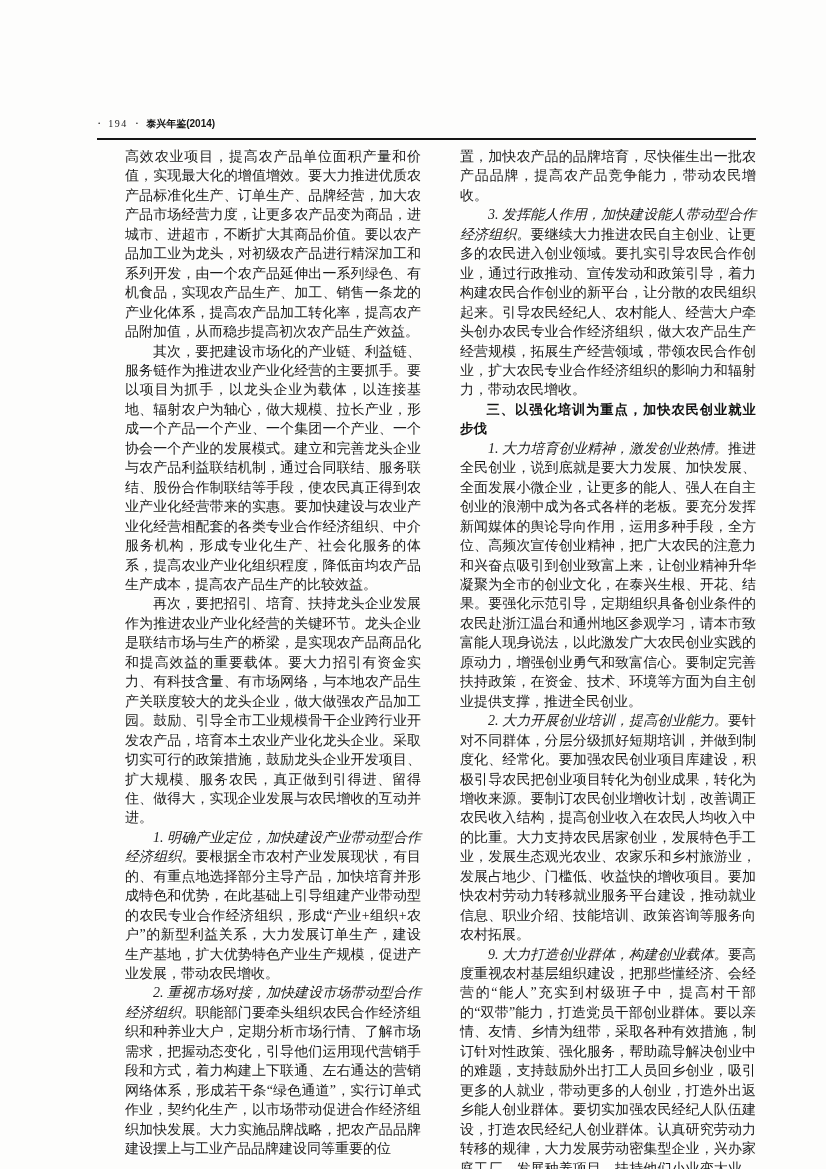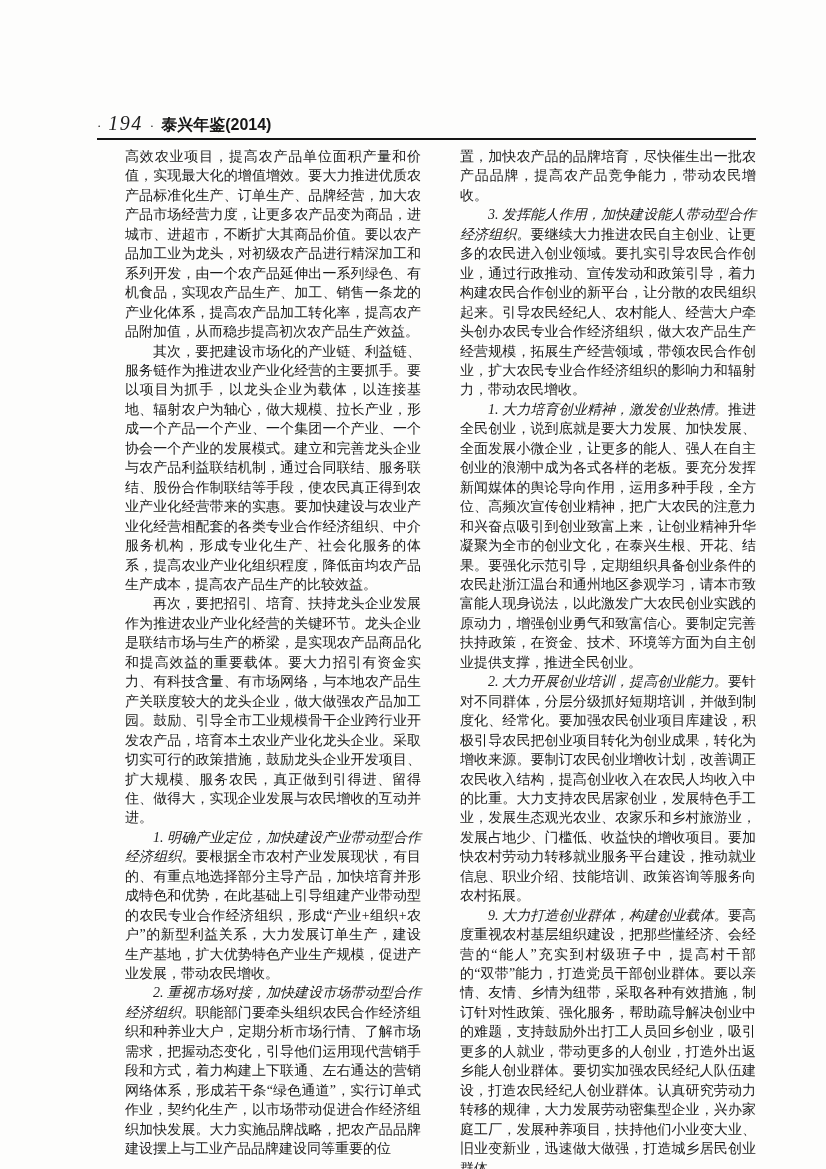--- a/index.html
+++ b/index.html
@@ -26,29 +26,28 @@
     gap: 7px;
     height: 18px;
     font-family: "Liberation Serif", "DejaVu Serif", serif;
     color: #1d1d1d;
   }
   .running-head .dot {
     font-size: 13px;
     line-height: 18px;
   }
   .running-head .num {
-    font-size: 20px;
+    font-size: 10px;
     letter-spacing: 1.5px;
     line-height: 18px;
-    font-style: italic;
   }
   .book-title {
     font-family: "Liberation Sans", "DejaVu Sans", sans-serif;
     font-weight: 600;
-    font-size: 16px;
+    font-size: 10px;
     line-height: 18px;
     color: #161616;
   }
   .header-rule {
     border-bottom: 2px solid #161616;
     margin-top: 6px;
   }
   .columns {
     display: flex;
     gap: 11px;
@@ -94,19 +93,20 @@
       <section class="column">
           <p class="para body"><span class="seg-normal">高效农业项目，提高农产品单位面积产量和价值，实现最大化的增值增效。要大力推进优质农产品标准化生产、订单生产、品牌经营，加大农产品市场经营力度，让更多农产品变为商品，进城市、进超市，不断扩大其商品价值。要以农产品加工业为龙头，对初级农产品进行精深加工和系列开发，由一个农产品延伸出一系列绿色、有机食品，实现农产品生产、加工、销售一条龙的产业化体系，提高农产品加工转化率，提高农产品附加值，从而稳步提高初次农产品生产效益。</span></p>
           <p class="para body indent"><span class="seg-normal">其次，要把建设市场化的产业链、利益链、服务链作为推进农业产业化经营的主要抓手。要以项目为抓手，以龙头企业为载体，以连接基地、辐射农户为轴心，做大规模、拉长产业，形成一个产品一个产业、一个集团一个产业、一个协会一个产业的发展模式。建立和完善龙头企业与农产品利益联结机制，通过合同联结、服务联结、股份合作制联结等手段，使农民真正得到农业产业化经营带来的实惠。要加快建设与农业产业化经营相配套的各类专业合作经济组织、中介服务机构，形成专业化生产、社会化服务的体系，提高农业产业化组织程度，降低亩均农产品生产成本，提高农产品生产的比较效益。</span></p>
           <p class="para body indent"><span class="seg-normal">再次，要把招引、培育、扶持龙头企业发展作为推进农业产业化经营的关键环节。龙头企业是联结市场与生产的桥梁，是实现农产品商品化和提高效益的重要载体。要大力招引有资金实力、有科技含量、有市场网络，与本地农产品生产关联度较大的龙头企业，做大做强农产品加工园。鼓励、引导全市工业规模骨干企业跨行业开发农产品，培育本土农业产业化龙头企业。采取切实可行的政策措施，鼓励龙头企业开发项目、扩大规模、服务农民，真正做到引得进、留得住、做得大，实现企业发展与农民增收的互动并进。</span></p>
           <p class="para body indent"><span class="seg-kai">1. 明确产业定位，加快建设产业带动型合作经济组织。</span><span class="seg-normal">要根据全市农村产业发展现状，有目的、有重点地选择部分主导产品，加快培育并形成特色和优势，在此基础上引导组建产业带动型的农民专业合作经济组织，形成“产业+组织+农户”的新型利益关系，大力发展订单生产，建设生产基地，扩大优势特色产业生产规模，促进产业发展，带动农民增收。</span></p>
           <p class="para body indent"><span class="seg-kai">2. 重视市场对接，加快建设市场带动型合作经济组织。</span><span class="seg-normal">职能部门要牵头组织农民合作经济组织和种养业大户，定期分析市场行情、了解市场需求，把握动态变化，引导他们运用现代营销手段和方式，着力构建上下联通、左右通达的营销网络体系，形成若干条“绿色通道”，实行订单式作业，契约化生产，以市场带动促进合作经济组织加快发展。大力实施品牌战略，把农产品品牌建设摆上与工业产品品牌建设同等重要的位</span></p>
         </section>
       <section class="column">
           <p class="para body"><span class="seg-normal">置，加快农产品的品牌培育，尽快催生出一批农产品品牌，提高农产品竞争能力，带动农民增收。</span></p>
           <p class="para body indent"><span class="seg-kai">3. 发挥能人作用，加快建设能人带动型合作经济组织。</span><span class="seg-normal">要继续大力推进农民自主创业、让更多的农民进入创业领域。要扎实引导农民合作创业，通过行政推动、宣传发动和政策引导，着力构建农民合作创业的新平台，让分散的农民组织起来。引导农民经纪人、农村能人、经营大户牵头创办农民专业合作经济组织，做大农产品生产经营规模，拓展生产经营领域，带领农民合作创业，扩大农民专业合作经济组织的影响力和辐射力，带动农民增收。</span></p>
+          <p class="para section-heading indent"><span class="seg-bold">三、以强化培训为重点，加快农民创业就业步伐</span></p>
           <p class="para body indent"><span class="seg-kai">1. 大力培育创业精神，激发创业热情。</span><span class="seg-normal">推进全民创业，说到底就是要大力发展、加快发展、全面发展小微企业，让更多的能人、强人在自主创业的浪潮中成为各式各样的老板。要充分发挥新闻媒体的舆论导向作用，运用多种手段，全方位、高频次宣传创业精神，把广大农民的注意力和兴奋点吸引到创业致富上来，让创业精神升华凝聚为全市的创业文化，在泰兴生根、开花、结果。要强化示范引导，定期组织具备创业条件的农民赴浙江温台和通州地区参观学习，请本市致富能人现身说法，以此激发广大农民创业实践的原动力，增强创业勇气和致富信心。要制定完善扶持政策，在资金、技术、环境等方面为自主创业提供支撑，推进全民创业。</span></p>
           <p class="para body indent"><span class="seg-kai">2. 大力开展创业培训，提高创业能力。</span><span class="seg-normal">要针对不同群体，分层分级抓好短期培训，并做到制度化、经常化。要加强农民创业项目库建设，积极引导农民把创业项目转化为创业成果，转化为增收来源。要制订农民创业增收计划，改善调正农民收入结构，提高创业收入在农民人均收入中的比重。大力支持农民居家创业，发展特色手工业，发展生态观光农业、农家乐和乡村旅游业，发展占地少、门槛低、收益快的增收项目。要加快农村劳动力转移就业服务平台建设，推动就业信息、职业介绍、技能培训、政策咨询等服务向农村拓展。</span></p>
           <p class="para body indent"><span class="seg-kai">9. 大力打造创业群体，构建创业载体。</span><span class="seg-normal">要高度重视农村基层组织建设，把那些懂经济、会经营的“能人”充实到村级班子中，提高村干部的“双带”能力，打造党员干部创业群体。要以亲情、友情、乡情为纽带，采取各种有效措施，制订针对性政策、强化服务，帮助疏导解决创业中的难题，支持鼓励外出打工人员回乡创业，吸引更多的人就业，带动更多的人创业，打造外出返乡能人创业群体。要切实加强农民经纪人队伍建设，打造农民经纪人创业群体。认真研究劳动力转移的规律，大力发展劳动密集型企业，兴办家庭工厂，发展种养项目，扶持他们小业变大业、旧业变新业，迅速做大做强，打造城乡居民创业群体。</span></p>
         </section>
     </main>
   </div>
 </div>
 
 </body></html>

